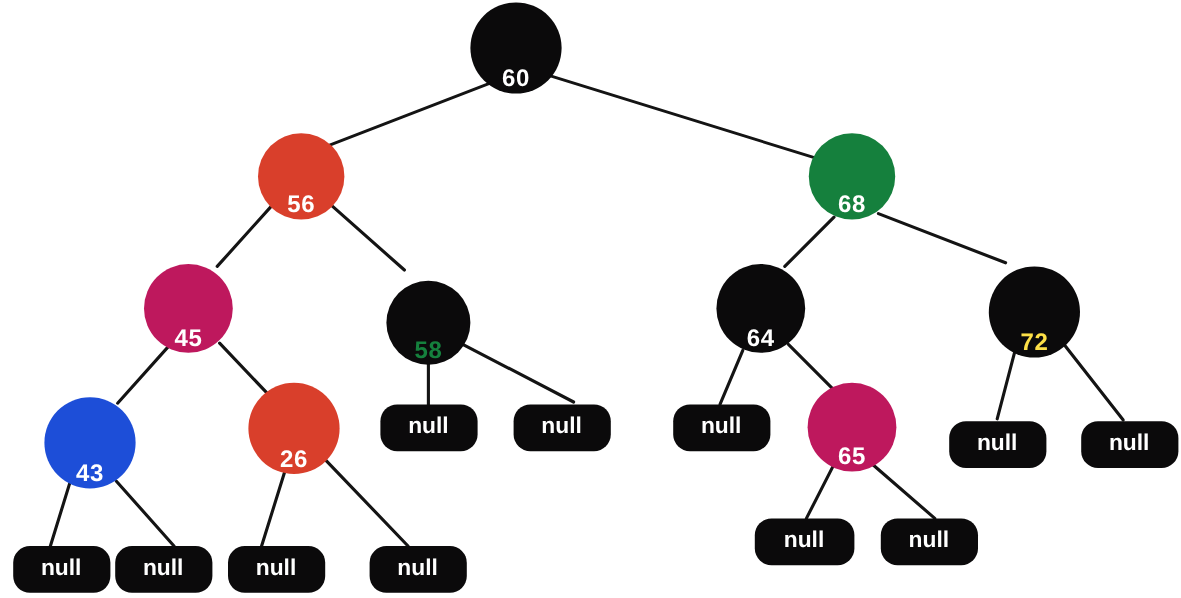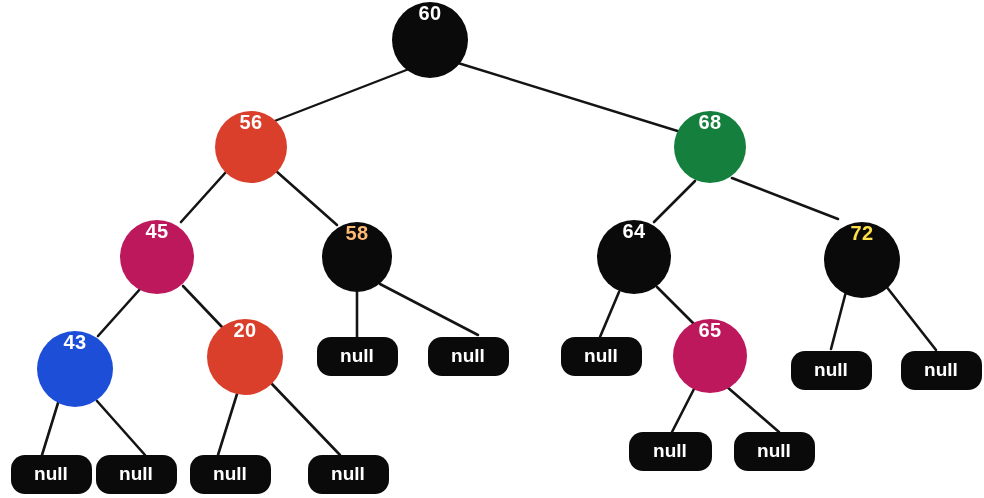--- a/index.html
+++ b/index.html
@@ -19,21 +19,21 @@
     position: absolute;
     left: 0;
     top: 0;
     width: 984px;
     height: 498px;
   }
   .node {
     position: absolute;
     border-radius: 50%;
     display: flex;
-    align-items: flex-start;
+    align-items: flex-end;
     justify-content: center;
     color: #ffffff;
     font-weight: bold;
     font-size: 20px;
     font-family: "Liberation Sans", sans-serif;
     letter-spacing: 0.5px;
     z-index: 2;
   }
   .nil-node {
     position: absolute;
@@ -80,34 +80,34 @@
       </div>
       <div class="node" style="left: 215px; top: 111px; width: 72px; height: 72px; background: rgb(217, 63, 43); color: rgb(255, 255, 255);">
         <span>56</span>
       </div>
       <div class="node" style="left: 674px; top: 111px; width: 72px; height: 72px; background: #15803d; color: rgb(255, 255, 255);">
         <span>68</span>
       </div>
       <div class="node" style="left: 120px; top: 220px; width: 74px; height: 74px; background: #be185d; color: rgb(255, 255, 255);">
         <span>45</span>
       </div>
-      <div class="node" style="left: 322px; top: 222px; width: 70px; height: 70px; background: rgb(11, 10, 11); color: #fdba74;">
+      <div class="node" style="left: 322px; top: 234px; width: 70px; height: 70px; background: rgb(11, 10, 11); color: #15803d;">
         <span>58</span>
       </div>
       <div class="node" style="left: 597px; top: 220px; width: 74px; height: 74px; background: rgb(11, 10, 11); color: rgb(255, 255, 255);">
         <span>64</span>
       </div>
       <div class="node" style="left: 824px; top: 222px; width: 76px; height: 76px; background: rgb(11, 10, 11); color: #fde047;">
         <span>72</span>
       </div>
       <div class="node" style="left: 37px; top: 331px; width: 76px; height: 76px; background: #1d4ed8; color: rgb(255, 255, 255);">
         <span>43</span>
       </div>
       <div class="node" style="left: 207px; top: 319px; width: 76px; height: 76px; background: rgb(217, 63, 43); color: rgb(255, 255, 255);">
-        <span>20</span>
+        <span>26</span>
       </div>
       <div class="node" style="left: 673px; top: 319px; width: 74px; height: 74px; background: #be185d; color: rgb(255, 255, 255);">
         <span>65</span>
       </div>
       <div class="nil-node" style="left: 316.5px; top: 336.5px; width: 81px; height: 39px; background: rgb(11, 10, 11); color: rgb(255, 255, 255);">
         <span>null</span>
       </div>
       <div class="nil-node" style="left: 427.5px; top: 336.5px; width: 81px; height: 39px; background: rgb(11, 10, 11); color: rgb(255, 255, 255);">
         <span>null</span>
       </div>

